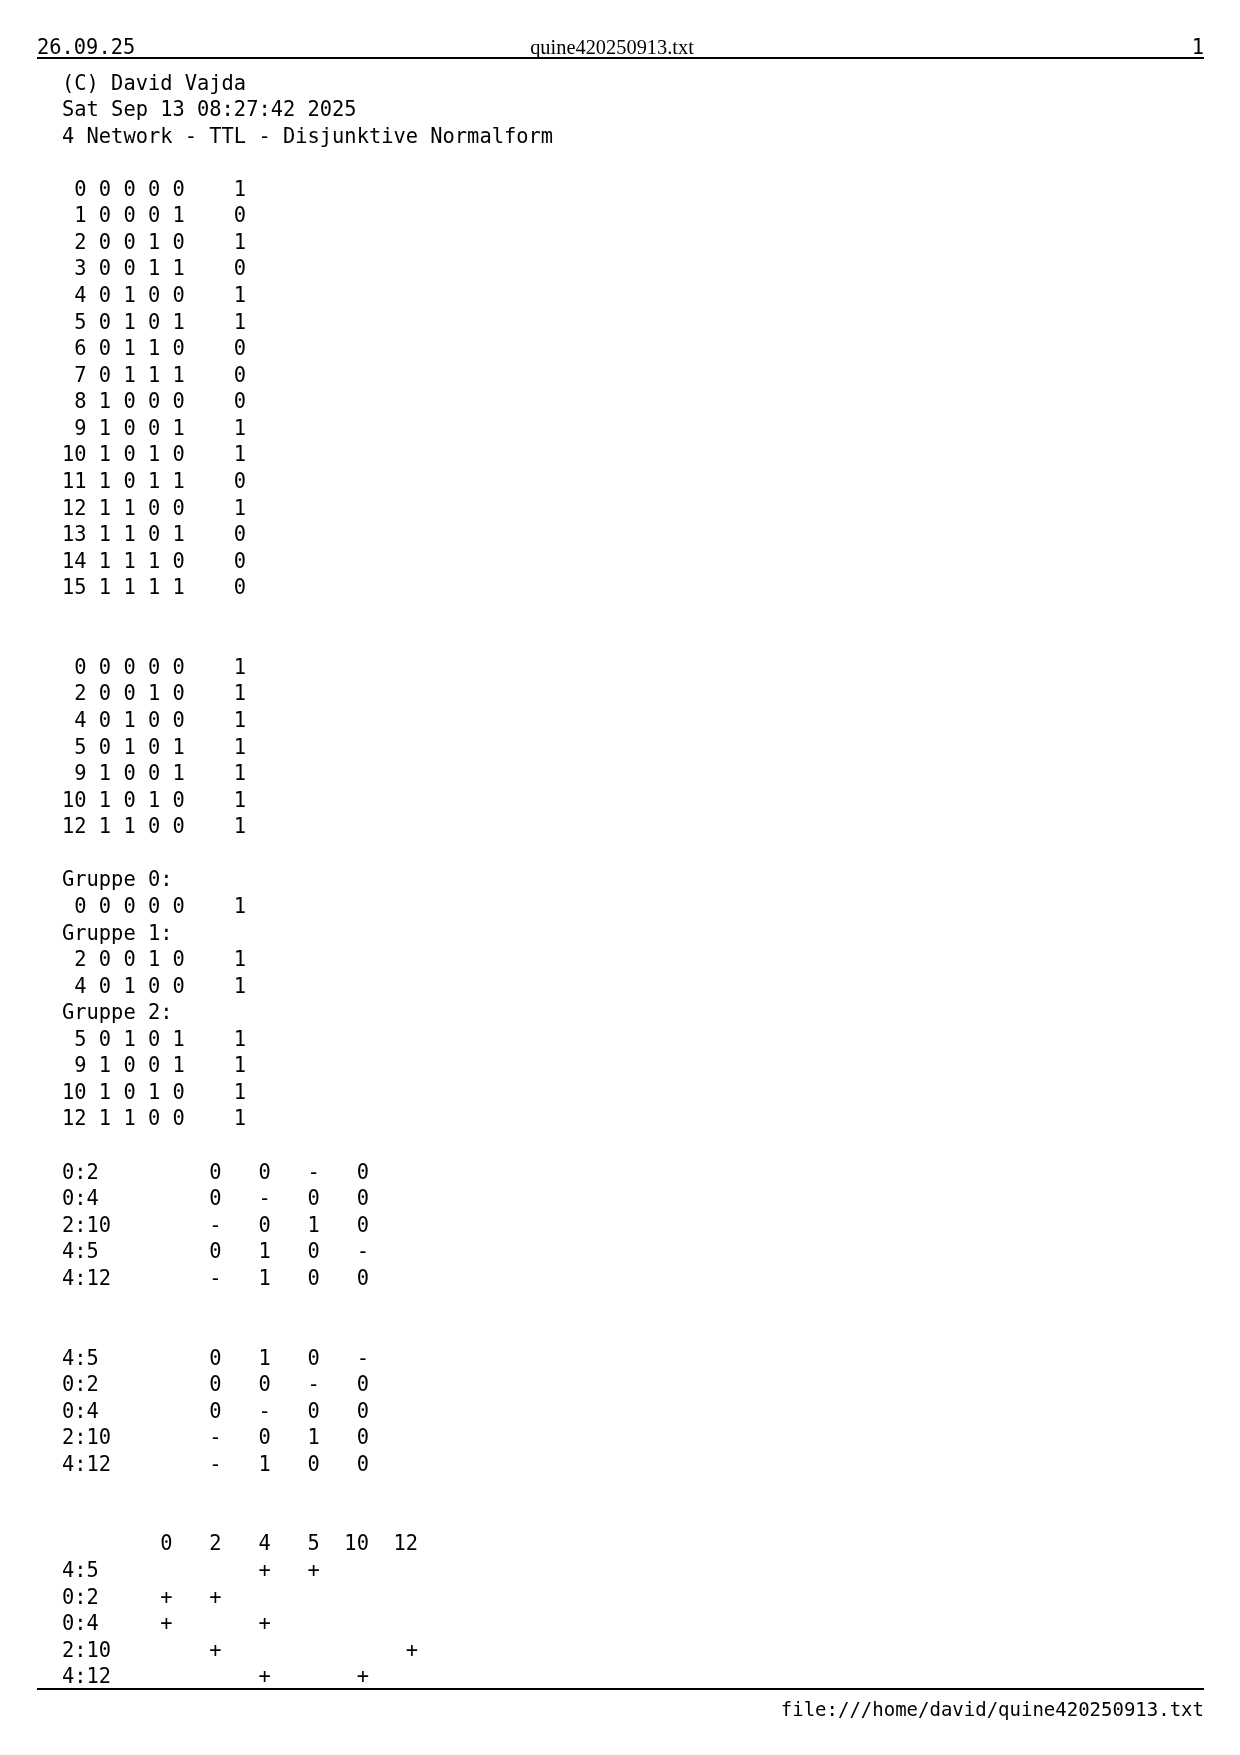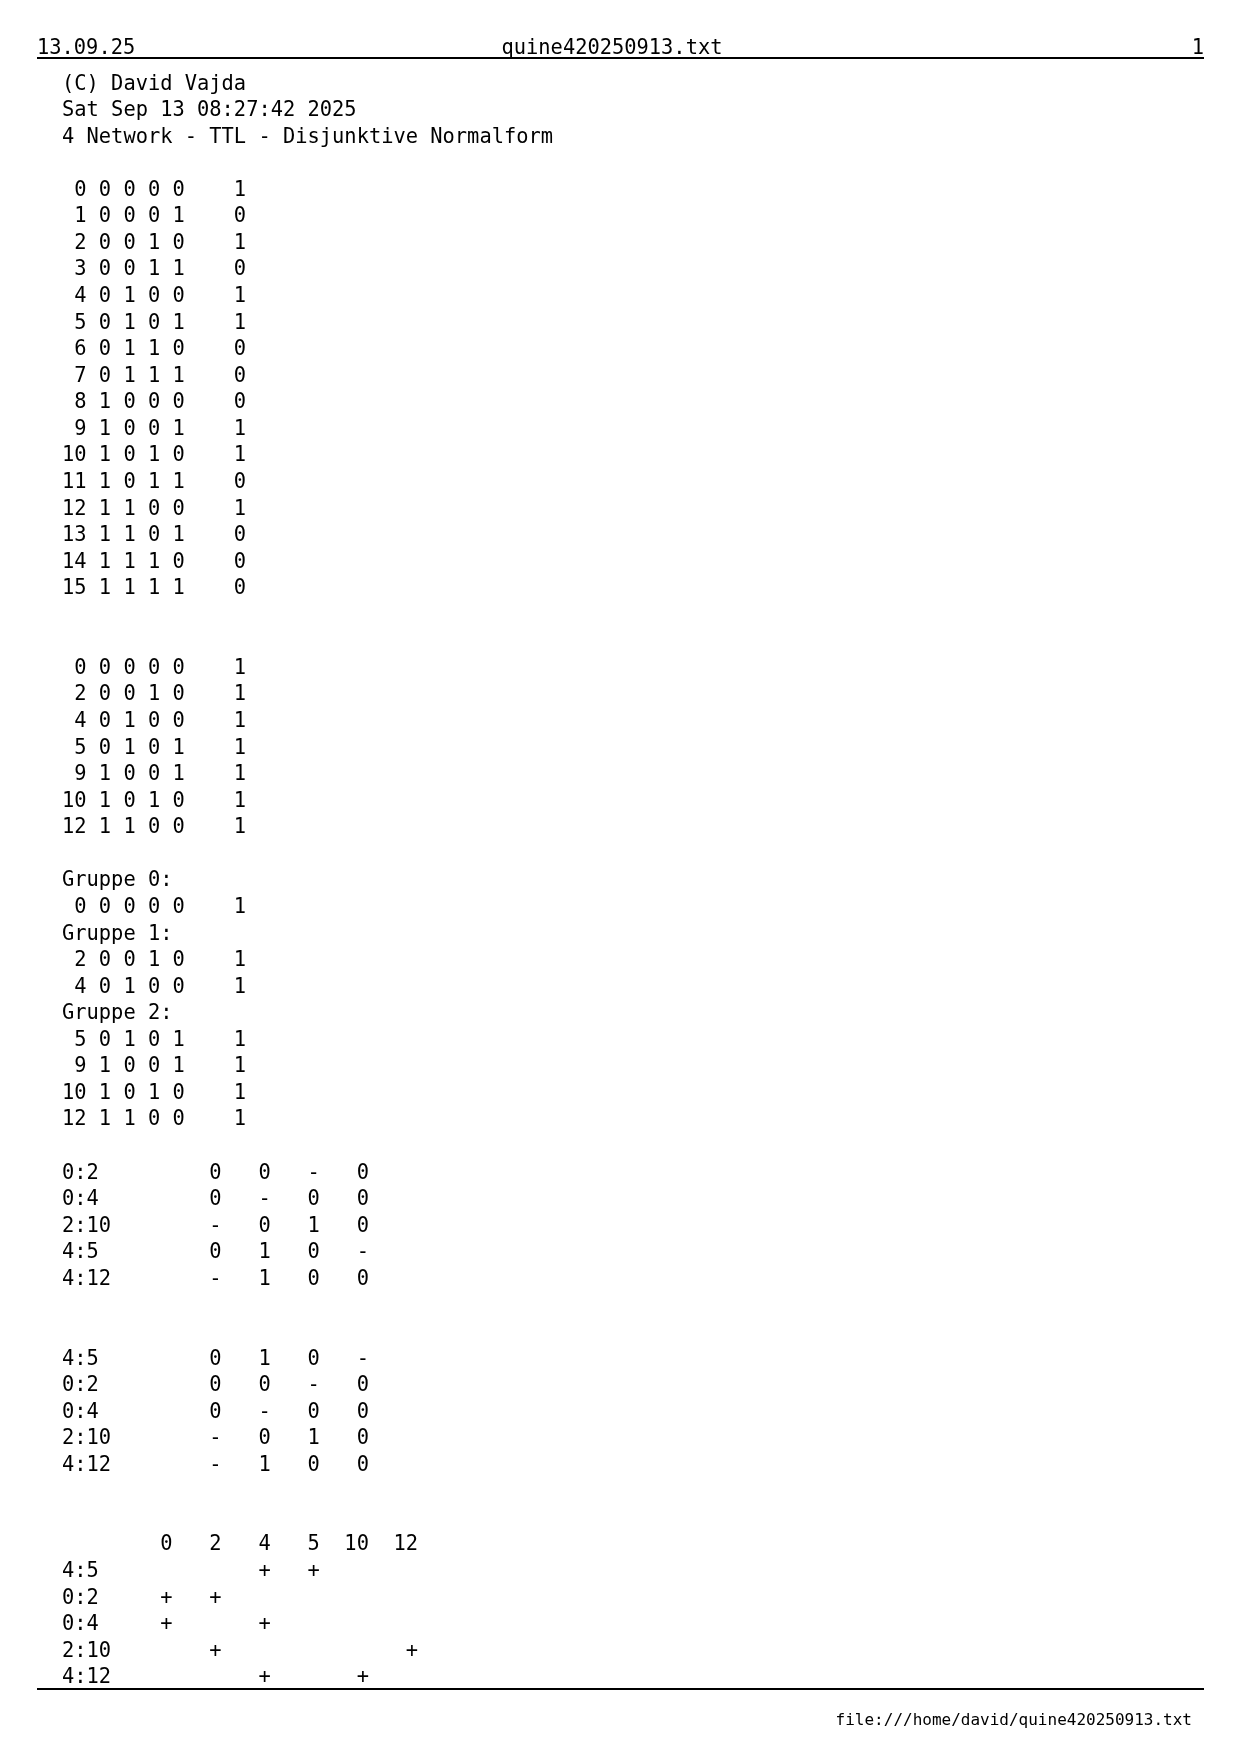--- a/index.html
+++ b/index.html
@@ -14,21 +14,21 @@
     overflow: hidden;
   }
   .hdr {
     position: absolute;
     top: 37px;
     font-size: 20.4px;
     line-height: 20px;
     white-space: pre;
   }
   .hdr-date  { left: 37px; }
-  .hdr-title { left: 0; right: 16px; text-align: center; }
+  .hdr-title { left: 0; right: 16px; text-align: center; font-family: Liberation Serif, serif; }
   .hdr-page  { right: 36px; }
   .rule {
     position: absolute;
     left: 37px;
     right: 36px;
     height: 2px;
     background: #000000;
   }
   .hdr-rule { top: 57px; }
   .ftr-rule { top: 1688px; }
@@ -37,33 +37,32 @@
     left: 37px;
     top: 69.5px;
     font-family: "DejaVu Sans Mono", "Liberation Mono", monospace;
     font-size: 20.4px;
     line-height: 26.57px;
     white-space: pre;
     margin-left: 25px;
   }
   .ftr-url {
     position: absolute;
-    right: 48px;
+    right: 36px;
     top: 1696px;
-    font-size: 16px;
+    font-size: 19px;
     line-height: 26px;
     white-space: pre;
-    margin-top: 11px;
   }
 </style>
 </head>
 <body>
 
 <div class="page">
-  <div class="hdr hdr-date">13.09.25</div>
+  <div class="hdr hdr-date">26.09.25</div>
   <div class="hdr hdr-title">quine420250913.txt</div>
   <div class="hdr hdr-page">1</div>
   <div class="rule hdr-rule"></div>
 
   <pre class="doc" id="doc-body">(C) David Vajda
 Sat Sep 13 08:27:42 2025
 4 Network - TTL - Disjunktive Normalform
 
  0 0 0 0 0    1
  1 0 0 0 1    0

